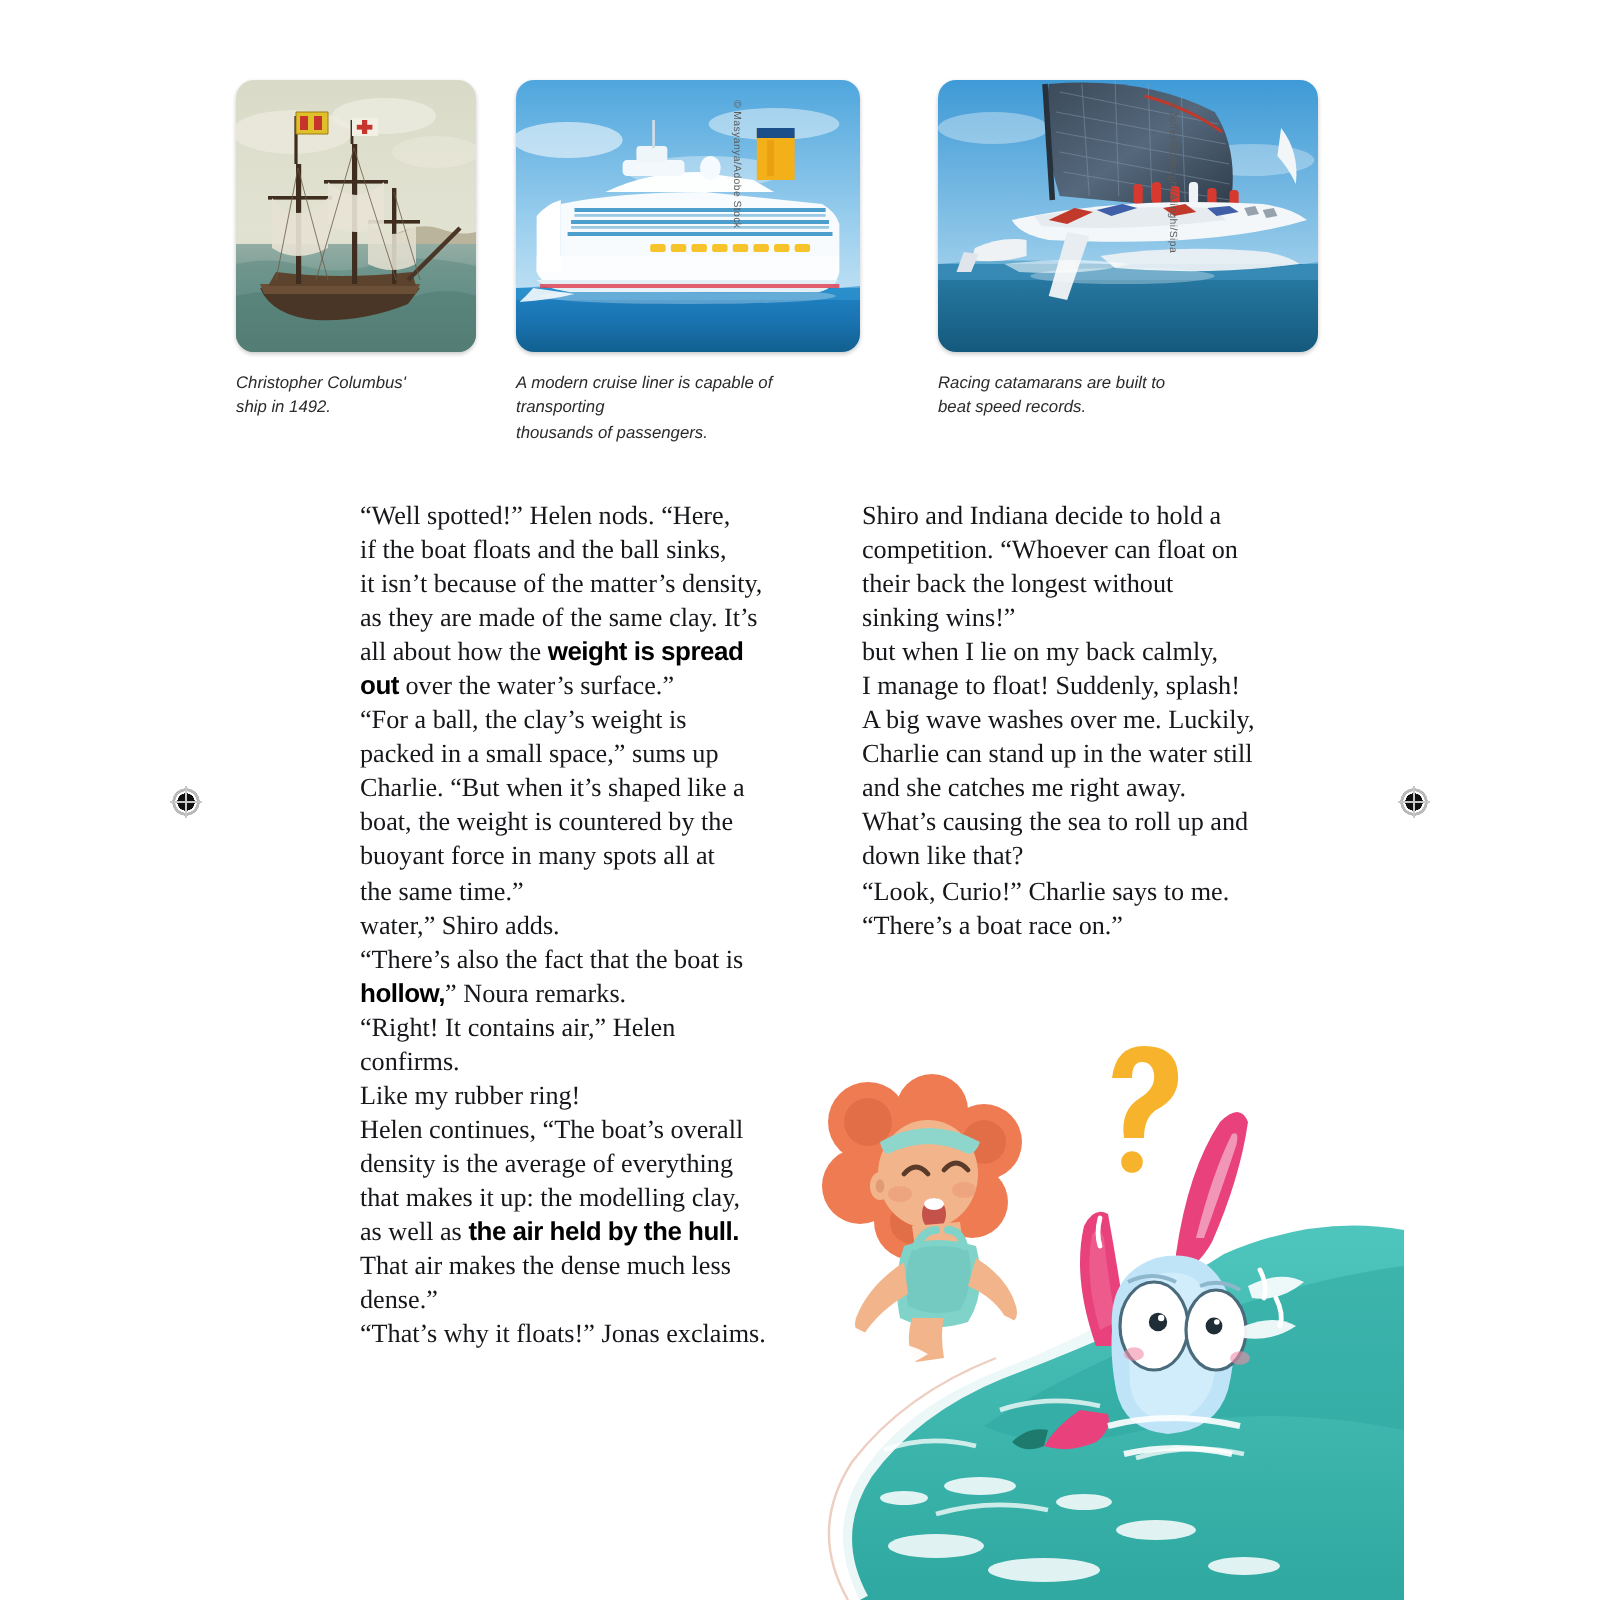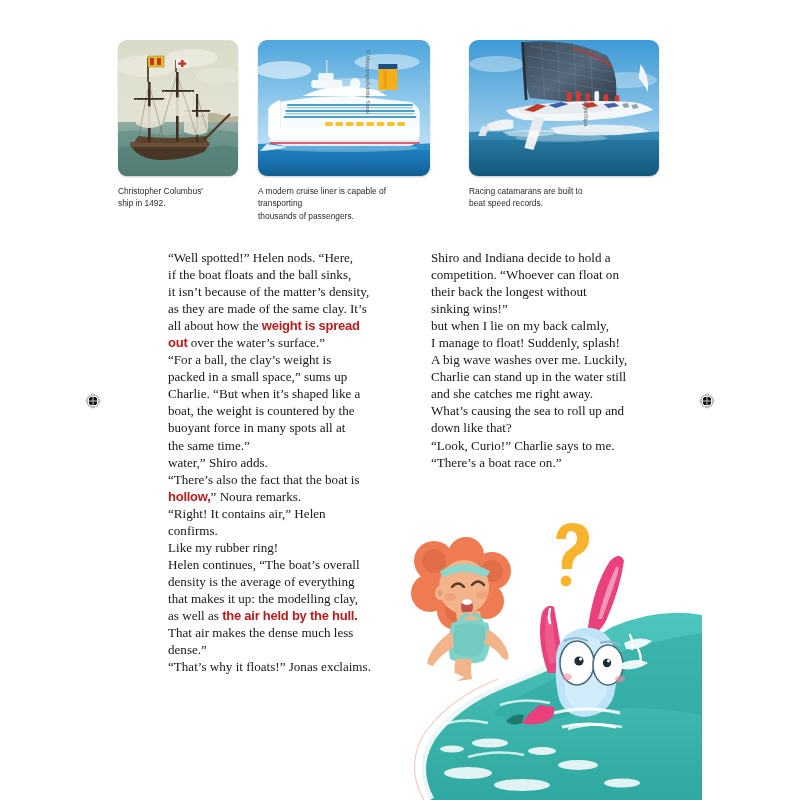--- a/index.html
+++ b/index.html
@@ -90,20 +90,21 @@
     transform-origin: left top;
     transform: rotate(90deg);
     writing-mode: horizontal-tb;
   }
   .credit-2 { left: 253px; }
   .credit-3 { left: 471px; }
 
   .photo-caption {
     margin-top: 9px;
     font-family: "Liberation Sans", sans-serif;
+    font-style: italic;
     font-size: 8.4px;
     line-height: 12.4px;
     color: #2b2b2b;
   }
   .photo-caption .cap-line { display: block; }
 
   
   #body-columns {
     position: absolute;
     left: 168px;
@@ -112,31 +113,31 @@
   }
   .text-col {
     position: absolute;
     top: 0;
     font-family: "Liberation Serif", serif;
     font-size: 13.1px;
     line-height: 17.05px;
     color: #16171a;
     text-align: left;
   }
-  .text-col.left  { left: 0px;   width: 208px; }
+  .text-col.left  { left: 12px;   width: 208px; }
   .text-col.right { left: 263px; width: 212px; }
 
   .para { margin: 0; }
   .para .ln { display: block; white-space: pre; }
 
   .hl {
     font-family: "Liberation Sans", sans-serif;
     font-weight: bold;
     font-size: 13.0px;
-    color: #b91c1c;
+    color: #000000;
     letter-spacing: -0.25px;
   }
 
   
   #illustration {
     position: absolute;
     left: 372px;
     top: 515px;
     width: 330px;
     height: 285px;

